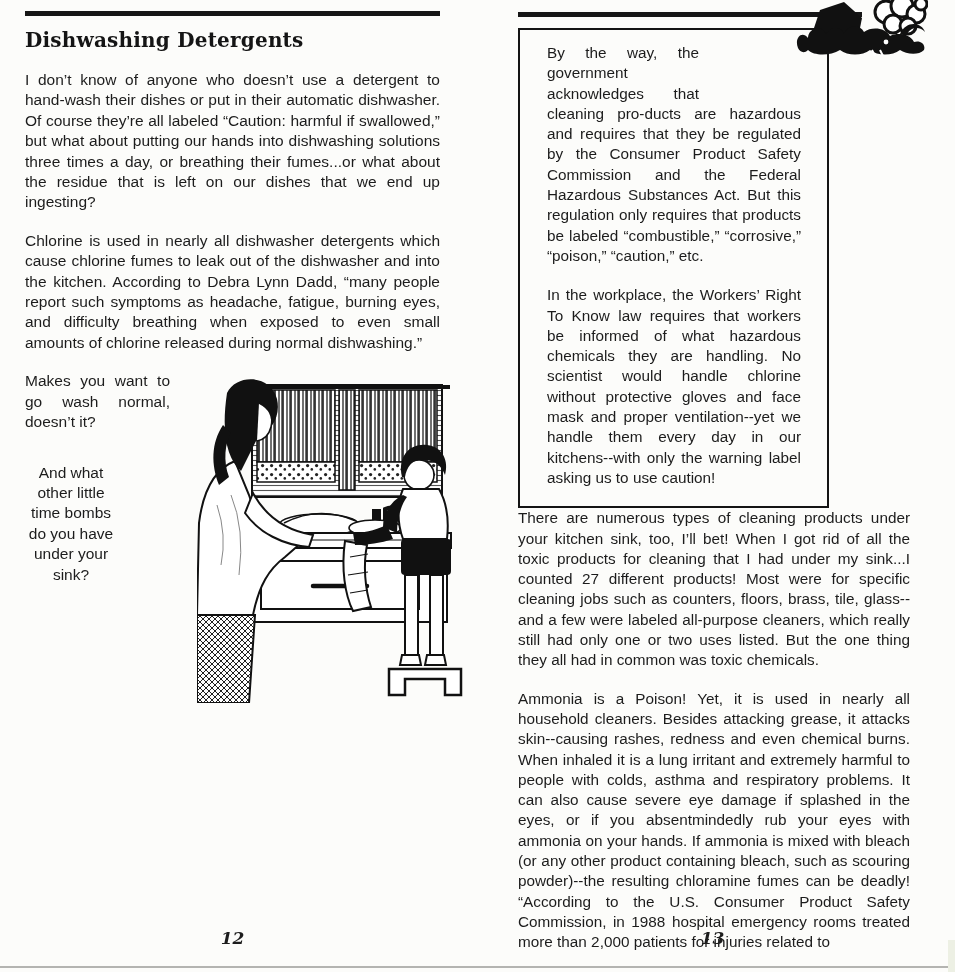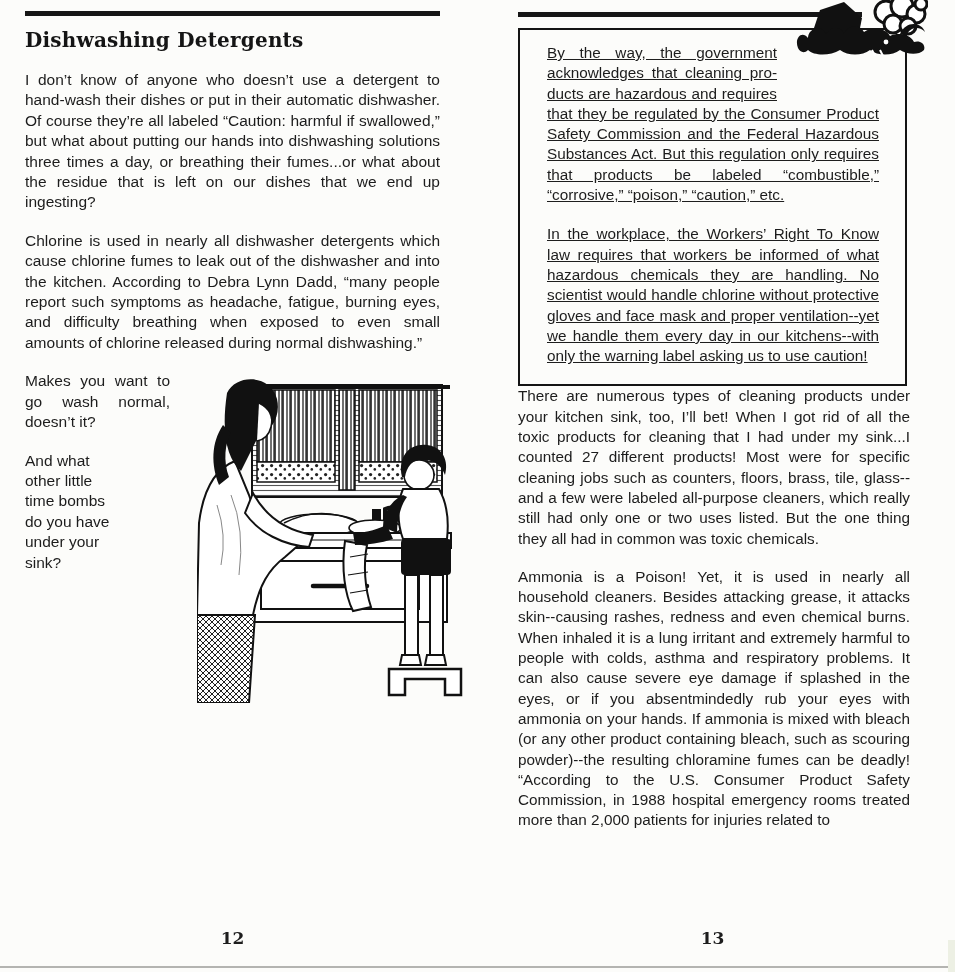--- a/index.html
+++ b/index.html
@@ -19,33 +19,33 @@
     font-size:20px;margin:12px 0 18px;letter-spacing:.2px;
   }
   .page-right h2{width:389px;margin:20px 0 16px}
   .body{font-size:15.5px;line-height:20.4px;margin:0 0 18px;color:#1c1c1c}
   .page-right .body{font-size:15.3px;line-height:20.3px}
   .j{text-align:justify}
   sup{font-size:10px;line-height:0;vertical-align:super}
   .bottom-row{display:flex;margin-top:0}
   .aside-col{width:172px;flex-shrink:0}
   .aside-1{width:145px}
-  .aside-2{width:92px;margin-top:18px;text-align:left}
+  .aside-2{width:92px;margin-top:30px;text-align:center}
   .illus{margin:2px -18px 0 auto;width:272px;height:330px;flex-shrink:0}
   .callout{
-    border:2px solid #141414;width:389px;box-sizing:border-box;
-    padding:13px 26px 14px 27px;margin-top:11px;text-decoration:underline;
+    border:2px solid #141414;width:311px;box-sizing:border-box;
+    padding:13px 26px 14px 27px;margin-top:11px;
   }
   .callout .body{margin-bottom:19px}
   .callout .body:last-child{margin-bottom:4px}
   .icon-spacer{float:right;width:102px;height:44px}
   .header-icon{position:absolute;top:-2px;left:278px;width:132px;height:58px}
   .pagenum{
     position:absolute;top:928px;text-align:center;color:#1d1d1d;
-    font-family:"DejaVu Serif",serif;font-size:17px;font-weight:bold;
+    font-family:"DejaVu Serif",serif;font-size:17px;font-weight:bold;font-style:italic;
   }
   .pagenum-left{left:25px;width:415px}
   .pagenum-right{left:518px;width:389px}
   .scan-line{position:absolute;left:0;top:966px;width:955px;height:2px;background:#b4b4b1}
   .scan-corner{position:absolute;right:0;top:940px;width:7px;height:32px;background:#edf0e4}
 </style>
 </head>
 <body>
 
 <div>

